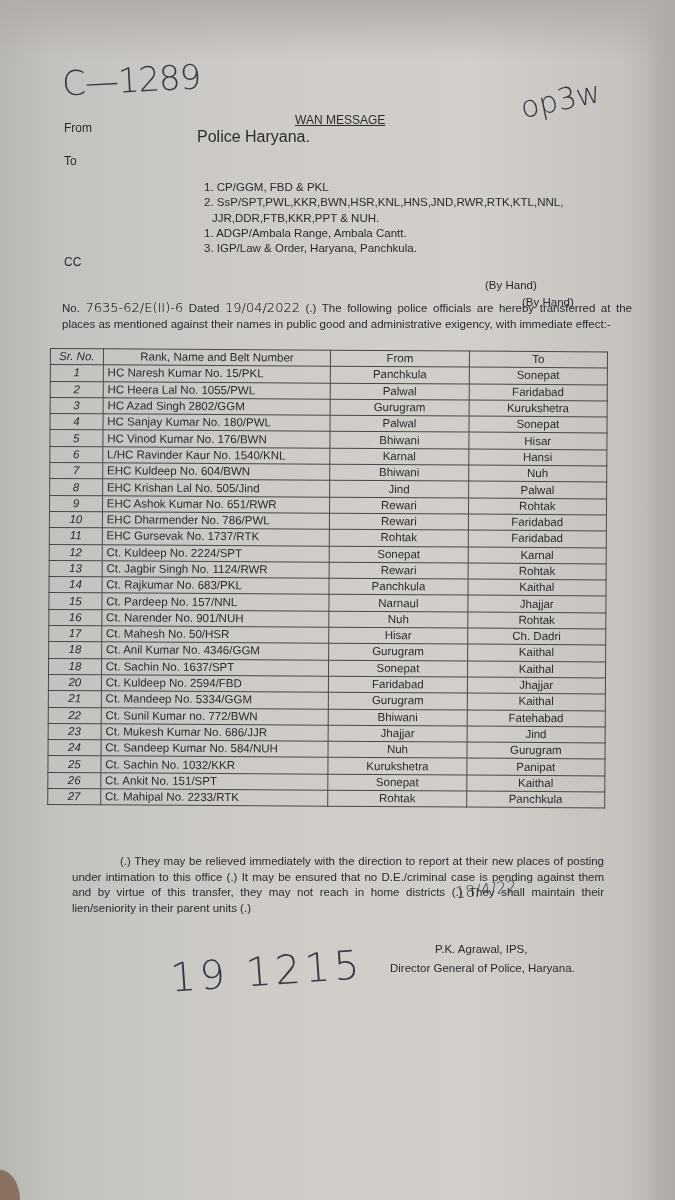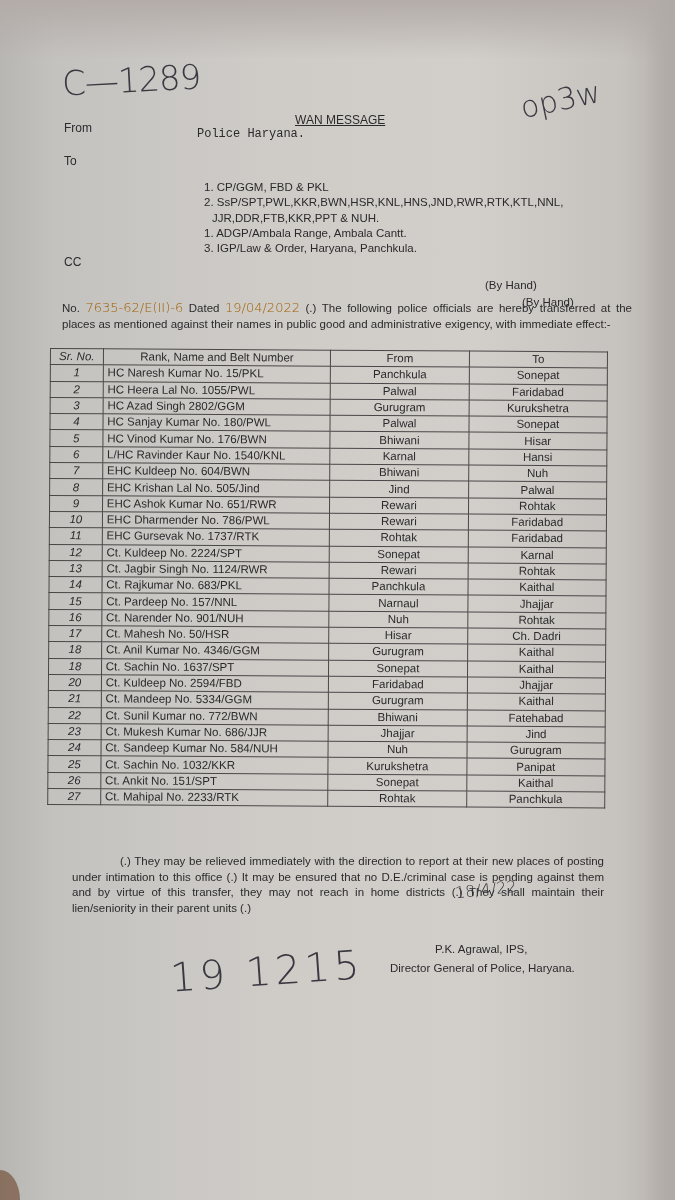--- a/index.html
+++ b/index.html
@@ -23,32 +23,32 @@
     .hand { font-family: "DejaVu Sans", sans-serif; font-weight: 200; color: #3a3840; position: absolute; }
     .ref-hand { left: 62px; top: 60px; font-size: 34px; letter-spacing: -1px; transform: rotate(-3deg); }
     .copy-hand { left: 520px; top: 82px; font-size: 30px; transform: rotate(-12deg); }
     .diary-hand { left: 170px; top: 948px; font-size: 40px; letter-spacing: 4px; transform: rotate(-4deg); }
     .sig-hand { left: 455px; top: 880px; font-size: 16px; transform: rotate(-6deg); }
     .abs { position: absolute; font-size: 11.5px; line-height: 1.3; }
     .title {
       left: 295px; top: 113px; font-size: 12px; text-decoration: underline;
     }
     .from-label { left: 64px; top: 121px; font-size: 12px; }
-    .from-value { left: 197px; top: 127px; font-size: 12px; font-family: Liberation Mono, monospace; }
+    .from-value { left: 197px; top: 127px; font-size: 16px; }
     .to-label { left: 64px; top: 154px; font-size: 12px; }
     .cc-label { left: 64px; top: 231px; font-size: 12px; margin-top: 24px; }
     .list { left: 196px; top: 180px; width: 380px; font-size: 11.5px; line-height: 15.3px; margin-left: 8px; }
     .list div { white-space: nowrap; }
     .list .indent { padding-left: 8px; }
     .byhand1 { left: 485px; top: 278px; }
     .byhand2 { left: 522px; top: 295px; }
     .para {
       left: 62px; top: 300px; width: 570px; font-size: 11.5px; line-height: 15.5px; text-align: justify;
     }
-    .para .hw { font-family: "DejaVu Sans", sans-serif; font-weight: 200; font-size: 13px; color: #a16207; margin-top: 36px; }
+    .para .hw { font-family: "DejaVu Sans", sans-serif; font-weight: 200; font-size: 13px; color: #000000; margin-top: 36px; }
     table {
       position: absolute; left: 50px; top: 348px; width: 558px;
       border-collapse: collapse; font-size: 11.5px;
       transform: rotate(0.35deg); transform-origin: 0 0;
     }
     th, td { border: 1px solid #4a4748; padding: 0 4px; height: 15.3px; line-height: 15px; font-weight: normal; }
     th.sr, td.sr { width: 44px; text-align: center; font-style: italic; }
     th.name, td.name { width: 220px; text-align: left; }
     th.name { text-align: center; }
     th.from, td.from { width: 130px; text-align: center; }

